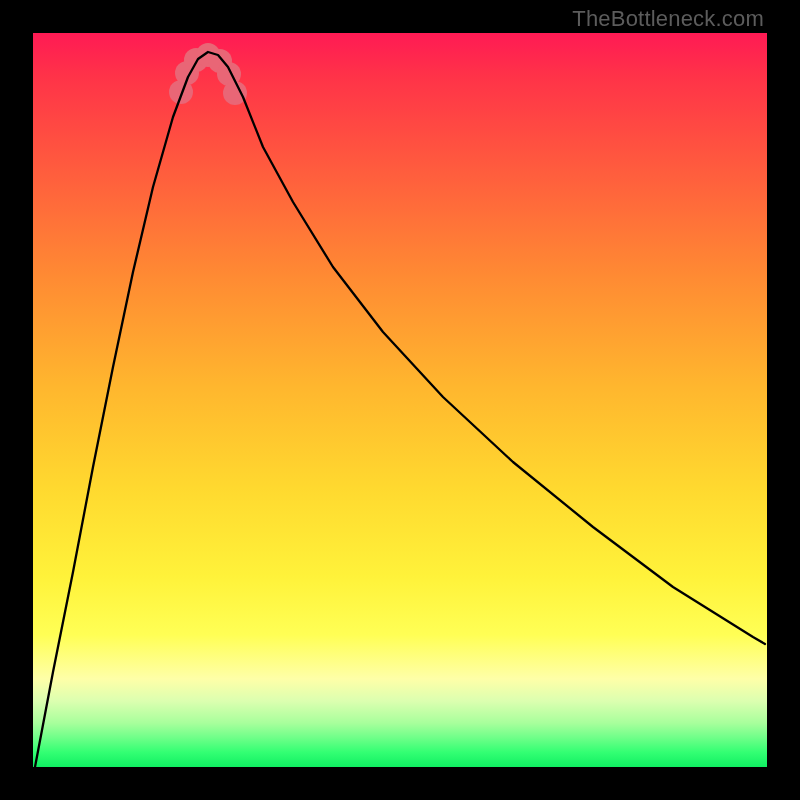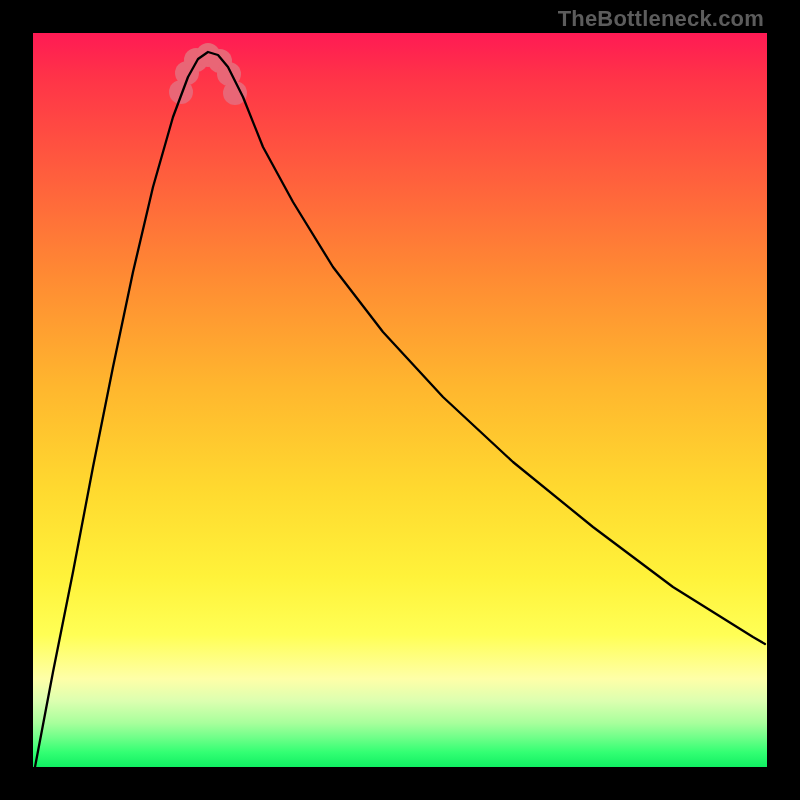--- a/index.html
+++ b/index.html
@@ -34,21 +34,21 @@
       #10ef62 100%
     );
   }
   .watermark {
     position: absolute;
     top: 6px;
     right: 36px;
     color: #5c5c5c;
     font-size: 22px;
     letter-spacing: 0.2px;
-    font-weight: 700;
+    font-weight: 400;
     z-index: 10;
   }
   svg.curve {
     position: absolute;
     left: 0;
     top: 0;
     width: 734px;
     height: 734px;
     z-index: 5;
   }

